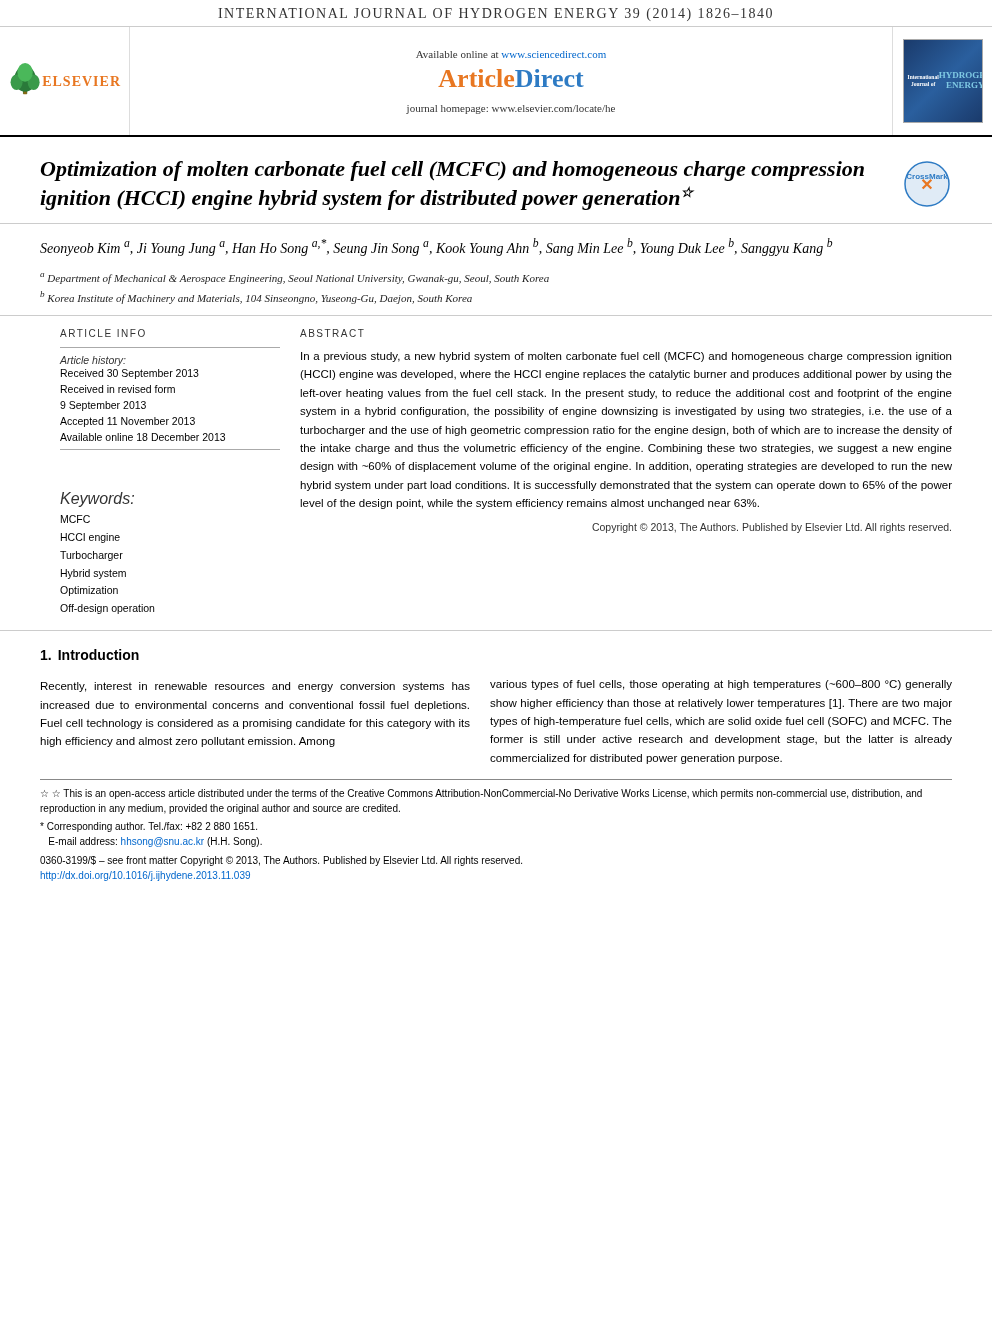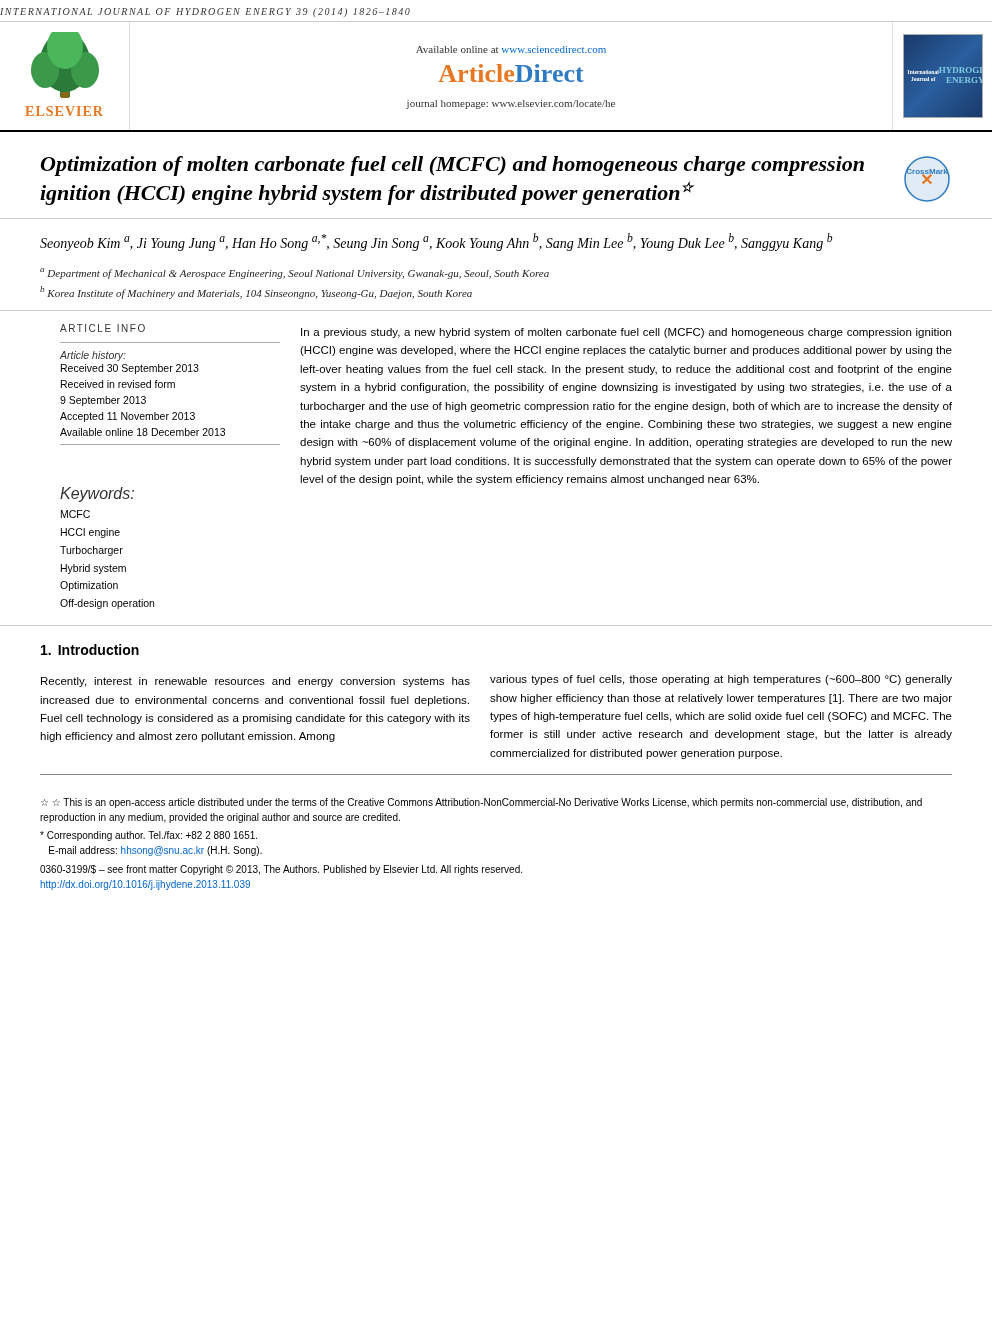--- a/index.html
+++ b/index.html
@@ -5,38 +5,37 @@
     * { margin: 0; padding: 0; box-sizing: border-box; }
     body {
       font-family: "Times New Roman", Times, serif;
       background: #fff;
       width: 992px;
       min-height: 1323px;
       font-size: 13px;
       color: #000;
     }
     .journal-header {
+      text-align: center;
       padding: 6px 0 4px;
-      font-size: 10px;
+      font-size: 14px;
       letter-spacing: 1.5px;
       color: #333;
       text-transform: uppercase;
       border-bottom: 1px solid #ccc;
-      font-style: italic;
     }
     .logo-bar {
       display: flex;
       align-items: stretch;
       border-bottom: 2px solid #000;
       height: 110px;
     }
     .elsevier-logo {
       width: 130px;
       display: flex;
-      flex-direction: column;
       align-items: center;
       justify-content: center;
       padding: 8px;
       border-right: 1px solid #ddd;
       flex-shrink: 0;
     }
     .elsevier-tree {
       width: 80px;
       height: 70px;
     }
@@ -354,38 +353,40 @@
     <div class="keywords-title">Keywords:</div>
     <div class="keyword-item">MCFC</div>
     <div class="keyword-item">HCCI engine</div>
     <div class="keyword-item">Turbocharger</div>
     <div class="keyword-item">Hybrid system</div>
     <div class="keyword-item">Optimization</div>
     <div class="keyword-item">Off-design operation</div>
   </div>
 
   <div class="abstract-section">
+    <div class="abstract-title">ABSTRACT</div>
     <div class="abstract-text">In a previous study, a new hybrid system of molten carbonate fuel cell (MCFC) and homogeneous charge compression ignition (HCCI) engine was developed, where the HCCI engine replaces the catalytic burner and produces additional power by using the left-over heating values from the fuel cell stack. In the present study, to reduce the additional cost and footprint of the engine system in a hybrid configuration, the possibility of engine downsizing is investigated by using two strategies, i.e. the use of a turbocharger and the use of high geometric compression ratio for the engine design, both of which are to increase the density of the intake charge and thus the volumetric efficiency of the engine. Combining these two strategies, we suggest a new engine design with ~60% of displacement volume of the original engine. In addition, operating strategies are developed to run the new hybrid system under part load conditions. It is successfully demonstrated that the system can operate down to 65% of the power level of the design point, while the system efficiency remains almost unchanged near 63%.</div>
+    <div class="copyright-line">Copyright © 2013, The Authors. Published by Elsevier Ltd. All rights reserved.</div>
   </div>
 </div>
 
 <div class="intro-section">
   <div class="intro-left">
     <div style="display:flex;align-items:baseline;gap:6px;margin-bottom:8px;">
       <span class="section-number">1.</span>
       <span class="section-title-text">Introduction</span>
     </div>
     <div class="intro-body">Recently, interest in renewable resources and energy conversion systems has increased due to environmental concerns and conventional fossil fuel depletions. Fuel cell technology is considered as a promising candidate for this category with its high efficiency and almost zero pollutant emission. Among</div>
   </div>
   <div class="intro-right">
     <div class="intro-body" style="margin-top:28px;">various types of fuel cells, those operating at high temperatures (~600–800 °C) generally show higher efficiency than those at relatively lower temperatures [1]. There are two major types of high-temperature fuel cells, which are solid oxide fuel cell (SOFC) and MCFC. The former is still under active research and development stage, but the latter is already commercialized for distributed power generation purpose.</div>
   </div>
 </div>
 
-<div style="margin: 0 40px; border-top: 1px solid #888; padding-top: 20px;">
+<div style="margin: 0 40px; border-top: 1px solid #888; padding-top: 6px;">
   <div class="footnote-text">
     <span>☆</span> <span>☆ This is an open-access article distributed under the terms of the Creative Commons Attribution-NonCommercial-No Derivative Works License, which permits non-commercial use, distribution, and reproduction in any medium, provided the original author and source are credited.</span>
   </div>
   <div class="footnote-text" style="margin-top:3px;">
     <span>* Corresponding author. Tel./fax: +82 2 880 1651.</span>
   </div>
   <div class="footnote-text">
     &nbsp;&nbsp;&nbsp;<span>E-mail address:</span>
     <a class="footnote-link">hhsong@snu.ac.kr</a>
     <span>(H.H. Song).</span>

